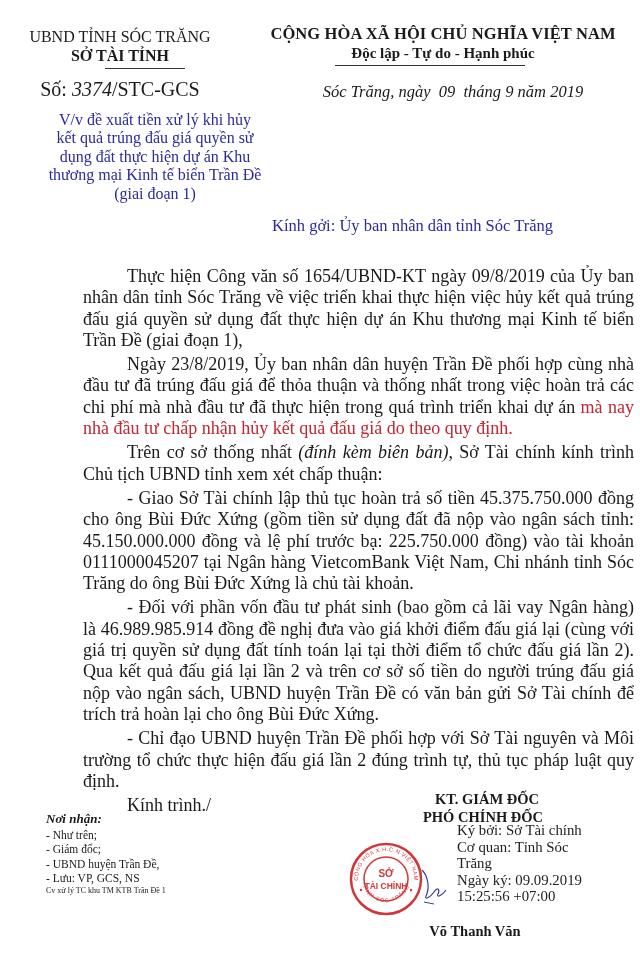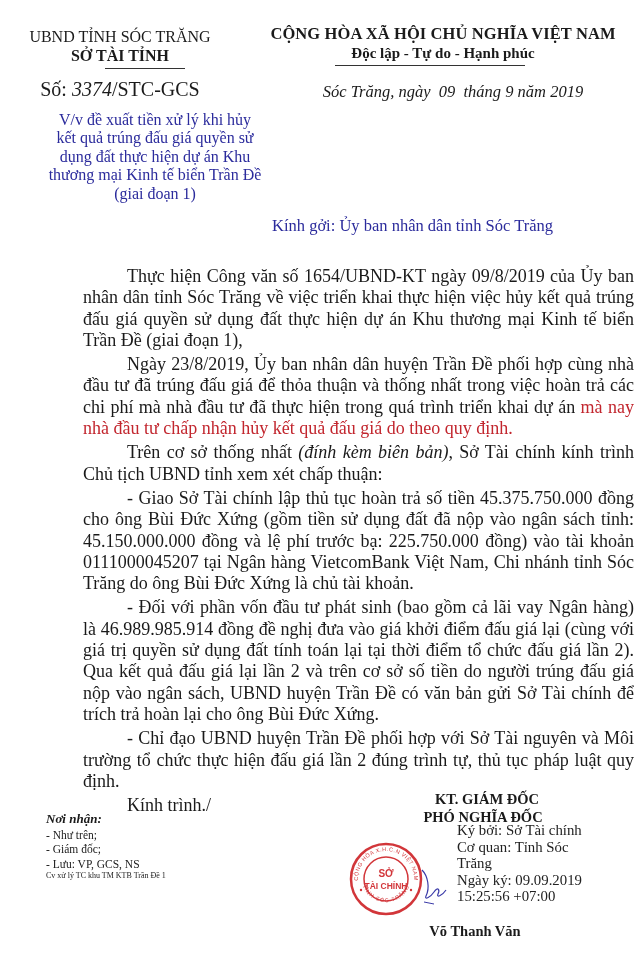--- a/index.html
+++ b/index.html
@@ -75,26 +75,27 @@
   <p>- Giao Sở Tài chính lập thủ tục hoàn trả số tiền 45.375.750.000 đồng cho ông Bùi Đức Xứng (gồm tiền sử dụng đất đã nộp vào ngân sách tỉnh: 45.150.000.000 đồng và lệ phí trước bạ: 225.750.000 đồng) vào tài khoản 0111000045207 tại Ngân hàng VietcomBank Việt Nam, Chi nhánh tỉnh Sóc Trăng do ông Bùi Đức Xứng là chủ tài khoản.</p>
   <p>- Đối với phần vốn đầu tư phát sinh (bao gồm cả lãi vay Ngân hàng) là 46.989.985.914 đồng đề nghị đưa vào giá khởi điểm đấu giá lại (cùng với giá trị quyền sử dụng đất tính toán lại tại thời điểm tổ chức đấu giá lần 2). Qua kết quả đấu giá lại lần 2 và trên cơ sở số tiền do người trúng đấu giá nộp vào ngân sách, UBND huyện Trần Đề có văn bản gửi Sở Tài chính để trích trả hoàn lại cho ông Bùi Đức Xứng.</p>
   <p>- Chỉ đạo UBND huyện Trần Đề phối hợp với Sở Tài nguyên và Môi trường tổ chức thực hiện đấu giá lần 2 đúng trình tự, thủ tục pháp luật quy định.</p>
   <p>Kính trình./</p>
 </div>
 
 <div id="recipients-box" class="abs">
   <div id="recipients-title">Nơi nhận:</div>
   <div>- Như trên;</div>
   <div>- Giám đốc;</div>
+  <div>- UBND huyện Trần Đề,</div>
   <div>- Lưu: VP, GCS, NS</div>
   <div id="file-note">Cv xử lý TC khu TM KTB Trần Đề 1</div>
 </div>
 
 <div id="sig-title1" class="abs center">KT. GIÁM ĐỐC</div>
-<div id="sig-title2" class="abs center">PHÓ NGHĨA ĐỐC</div>
+<div id="sig-title2" class="abs center">PHÓ CHÍNH ĐỐC</div>
 
 <div id="stamp" class="abs">
   <svg width="74" height="74" viewBox="0 0 74 74">
     <circle cx="37" cy="37" r="35" fill="none" stroke="#d2363a" stroke-width="2.5"></circle>
     <circle cx="37" cy="37" r="22" fill="none" stroke="#d2363a" stroke-width="1.5"></circle>
     <defs>
       <path id="ringTop" d="M 9 37 A 28 28 0 0 1 65 37"></path>
       <path id="ringBot" d="M 14 45 A 25 25 0 0 0 60 45"></path>
     </defs>
     <text font-family="Liberation Sans, sans-serif" font-size="5.5" fill="#d2363a" letter-spacing="0.5">

